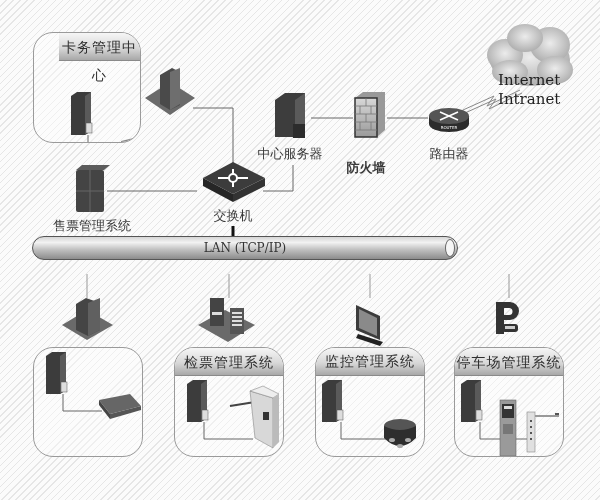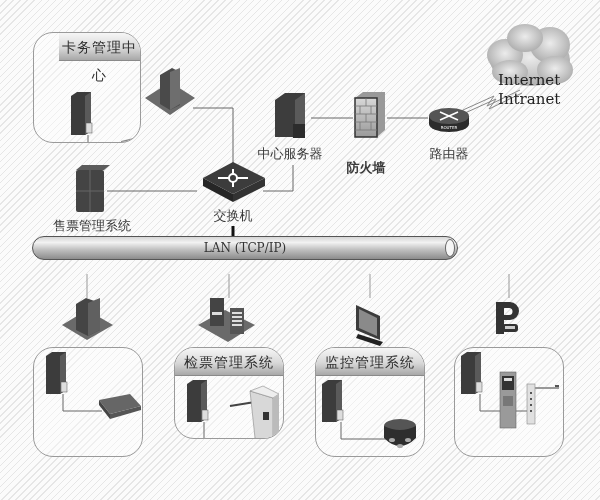--- a/index.html
+++ b/index.html
@@ -232,59 +232,60 @@
     </g>
     <polyline points="29,46 29,63 68,63" stroke="#666" fill="none"></polyline>
     <g>
       <polygon points="65,52 96,46 107,58 76,66" fill="#666"></polygon>
       <polygon points="65,52 76,66 76,71 65,57" fill="#444"></polygon>
       <polygon points="76,66 107,58 107,62 76,71" fill="#555"></polygon>
     </g>
   </svg>
 </div>
 
-<div class="group-box" style="left:174px; top:347px; width:110px; height:92px;">
+<div class="group-box" style="left:174px; top:347px; width:110px; height:110px;">
   <div class="group-title">检票管理系统</div>
   <svg width="110" height="82" style="display:block">
     <g>
       <polygon points="12,8 18,4 32,4 32,42 26,46 12,46" fill="#3c3c3c"></polygon>
       <polygon points="26,8 32,4 32,42 26,46" fill="#5a5a5a"></polygon>
       <rect x="27" y="34" width="6" height="10" fill="#ddd" stroke="#555" stroke-width="0.5"></rect>
     </g>
     <polyline points="29,46 29,63 78,63" stroke="#666" fill="none"></polyline>
     <g>
       <line x1="55" y1="30" x2="80" y2="26" stroke="#444" stroke-width="2"></line>
       <polygon points="75,15 98,22 98,72 80,62" fill="#d8d8d8" stroke="#888" stroke-width="0.6"></polygon>
       <polygon points="75,15 88,10 104,18 98,22" fill="#eee" stroke="#888" stroke-width="0.6"></polygon>
       <polygon points="98,22 104,18 104,66 98,72" fill="#bbb"></polygon>
       <rect x="88" y="36" width="6" height="8" fill="#333"></rect>
     </g>
   </svg>
 </div>
 
-<div class="group-box" style="left:315px; top:347px; width:110px; height:110px;">
+<div class="group-box" style="left:315px; top:347px; width:110px; height:110px;font-family:Liberation Serif, serif;">
   <div class="group-title">监控管理系统</div>
   <svg width="110" height="82" style="display:block">
     <g>
       <polygon points="6,8 12,4 26,4 26,42 20,46 6,46" fill="#3c3c3c"></polygon>
       <polygon points="20,8 26,4 26,42 20,46" fill="#5a5a5a"></polygon>
       <rect x="21" y="34" width="6" height="10" fill="#ddd" stroke="#555" stroke-width="0.5"></rect>
     </g>
     <polyline points="25,46 25,63 70,63" stroke="#666" fill="none"></polyline>
     <g>
       <ellipse cx="84" cy="50" rx="16" ry="7" fill="#555"></ellipse>
       <path d="M68,50 L68,62 Q84,78 100,62 L100,50 Q84,58 68,50 Z" fill="#2e2e2e"></path>
       <ellipse cx="76" cy="64" rx="3" ry="2" fill="#aaa"></ellipse>
       <ellipse cx="92" cy="64" rx="3" ry="2" fill="#aaa"></ellipse>
       <ellipse cx="84" cy="70" rx="3" ry="2" fill="#aaa"></ellipse>
     </g>
   </svg>
 </div>
 
 <div class="group-box" style="left:454px; top:347px; width:110px; height:110px;">
+  <div class="group-title">停车场管理系统</div>
   <svg width="110" height="82" style="display:block">
     <g>
       <polygon points="6,8 12,4 26,4 26,42 20,46 6,46" fill="#3c3c3c"></polygon>
       <polygon points="20,8 26,4 26,42 20,46" fill="#5a5a5a"></polygon>
       <rect x="21" y="34" width="6" height="10" fill="#ddd" stroke="#555" stroke-width="0.5"></rect>
     </g>
     <polyline points="25,46 25,63 45,63" stroke="#666" fill="none"></polyline>
     <g>
       <rect x="45" y="24" width="16" height="56" fill="#9a9a9a" stroke="#666" stroke-width="0.6"></rect>
       <rect x="47" y="28" width="12" height="14" fill="#333"></rect>

